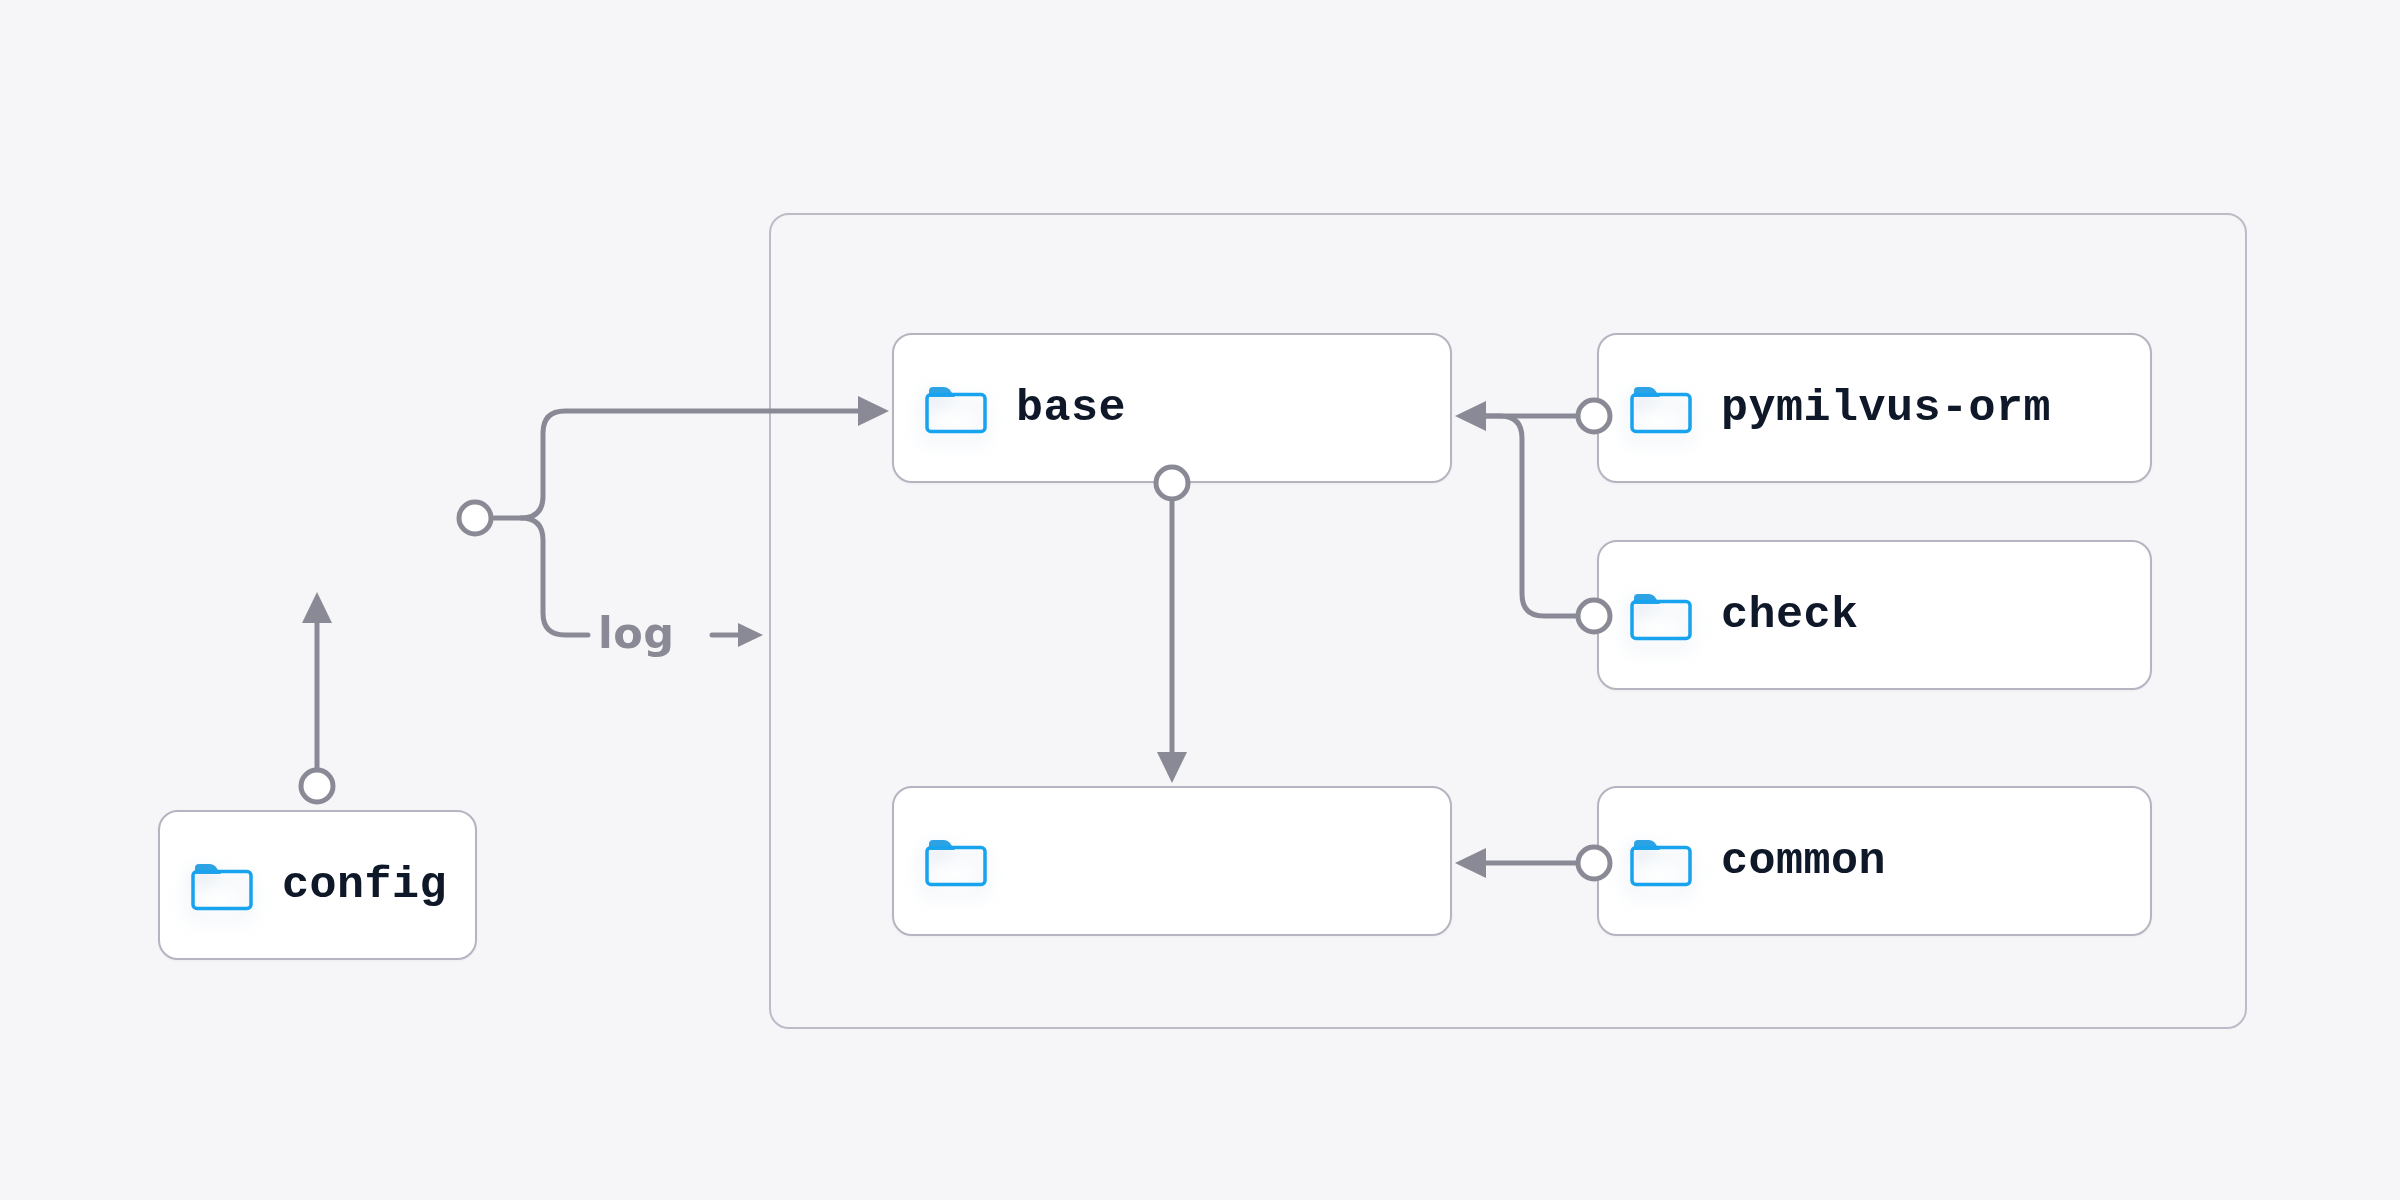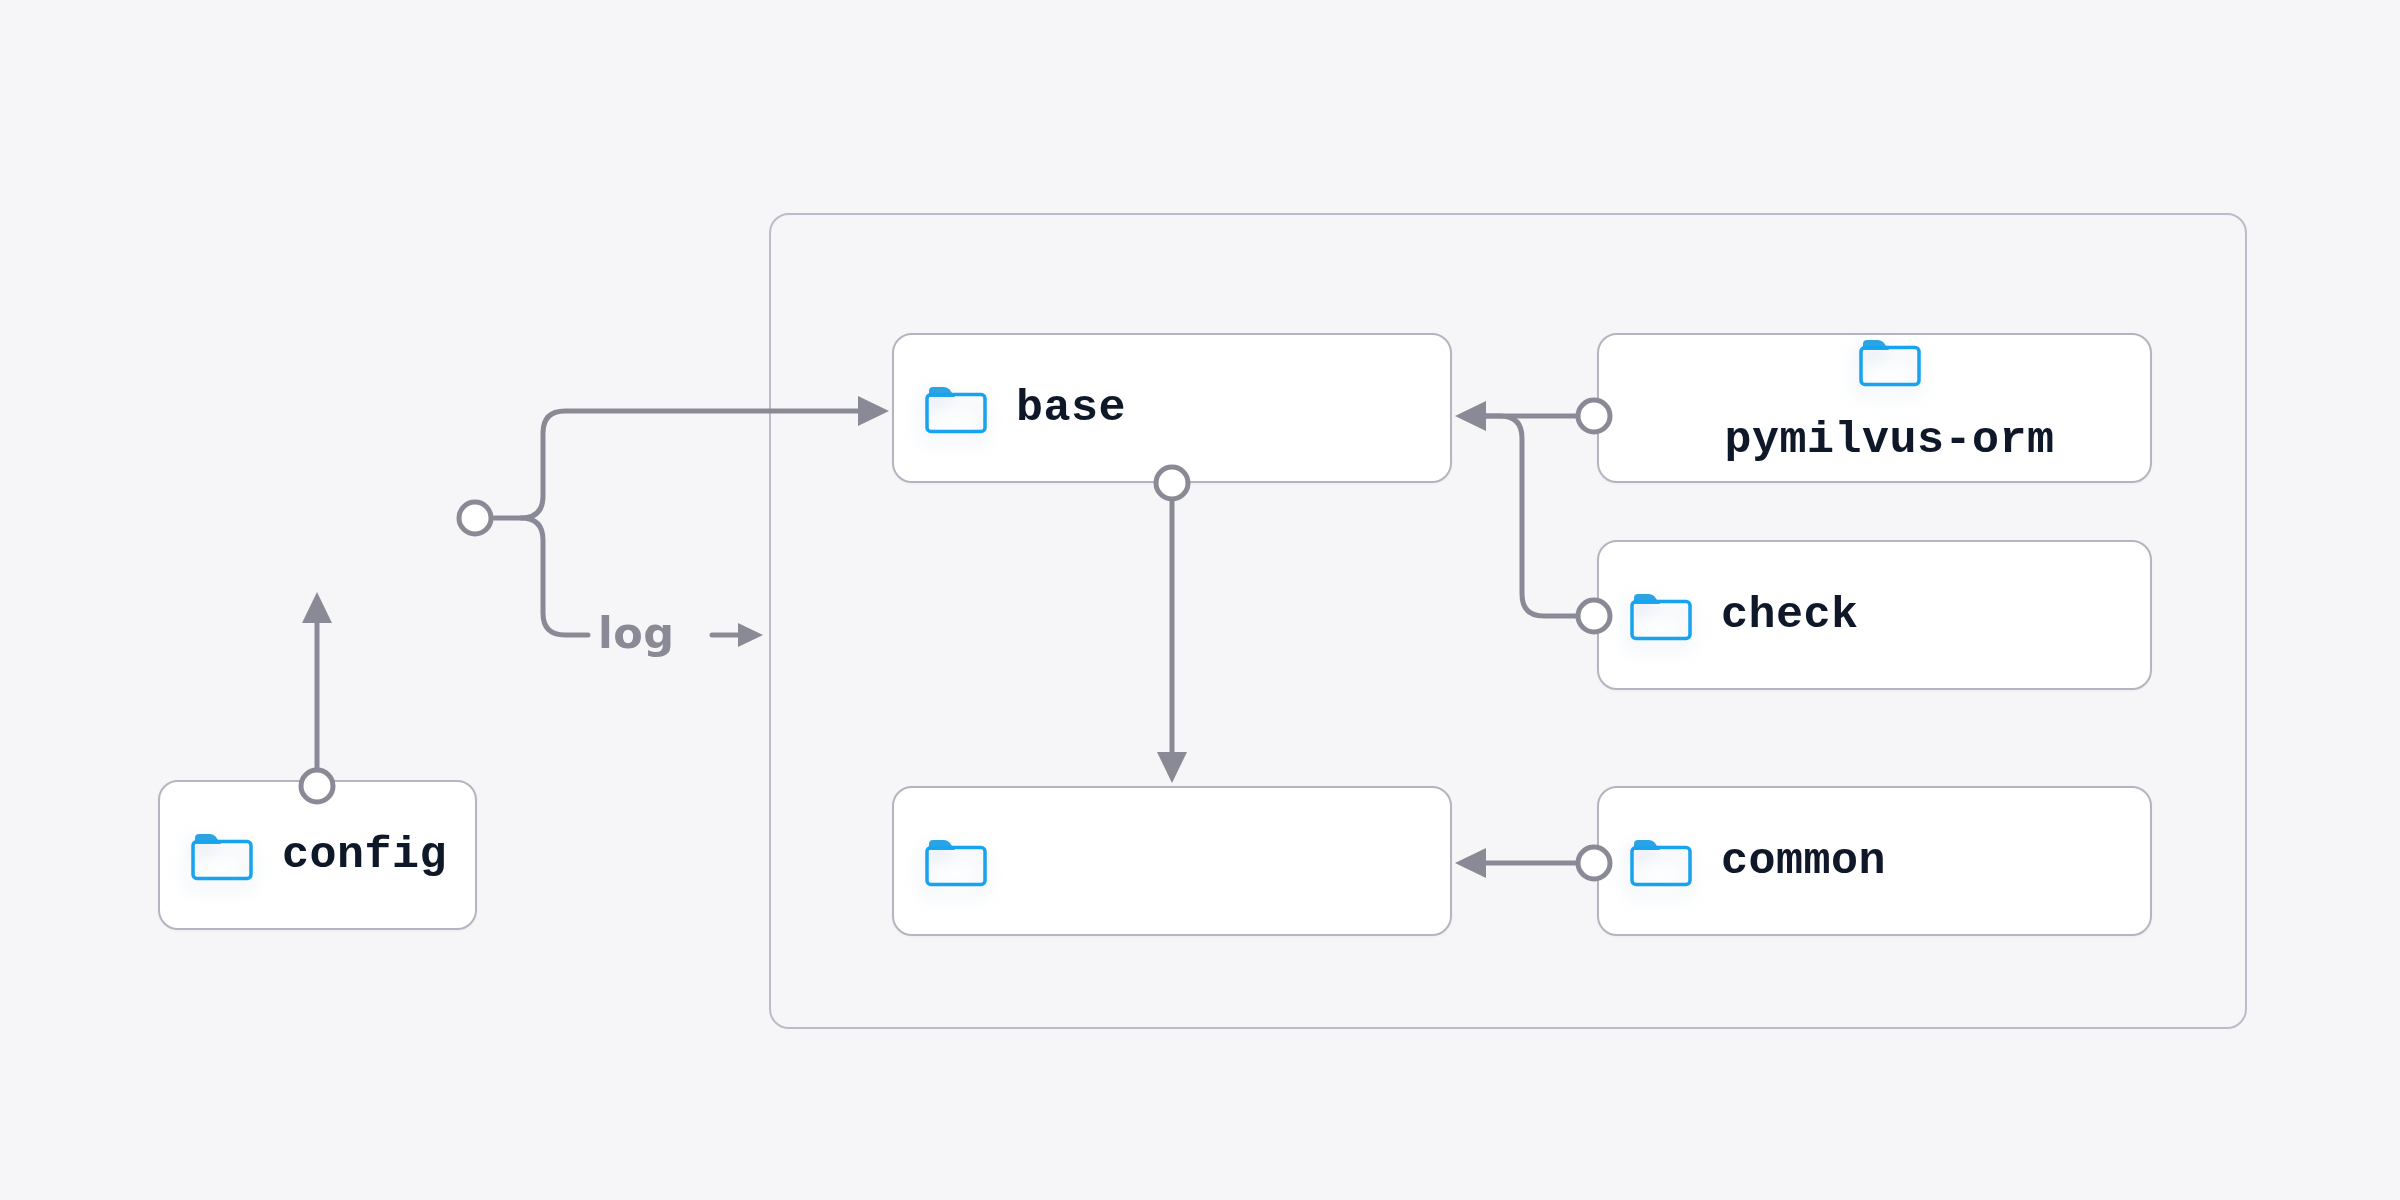--- a/index.html
+++ b/index.html
@@ -74,23 +74,23 @@
     letter-spacing: 0.5px;
     white-space: nowrap;
   }
   .node .folder {
     width: 64px;
     height: 52px;
     flex: 0 0 auto;
     filter: drop-shadow(-2px 8px 9px rgba(110,150,195,0.30));
   }
   .n-utils      { left: 158px;  top: 443px; width: 315px; height: 150px; }
-  .n-config     { left: 158px;  top: 780px; width: 319px; height: 150px; }
+  .n-config     { left: 158px;  top: 810px; width: 319px; height: 150px; }
   .n-base       { left: 892px;  top: 333px; width: 560px; height: 150px; }
-  .n-pymilvus   { left: 1597px; top: 333px; width: 555px; height: 150px; flex-direction: column; }
+  .n-pymilvus   { left: 1597px; top: 333px; width: 555px; height: 150px; }
   .n-check      { left: 1597px; top: 540px; width: 555px; height: 150px; }
   .n-testcases  { left: 892px;  top: 786px; width: 560px; height: 150px; }
   .n-common     { left: 1597px; top: 786px; width: 555px; height: 150px; }
   
   .wires {
     position: absolute;
     left: 0; top: 0;
     width: 2400px;
     height: 1200px;
     z-index: 5;

